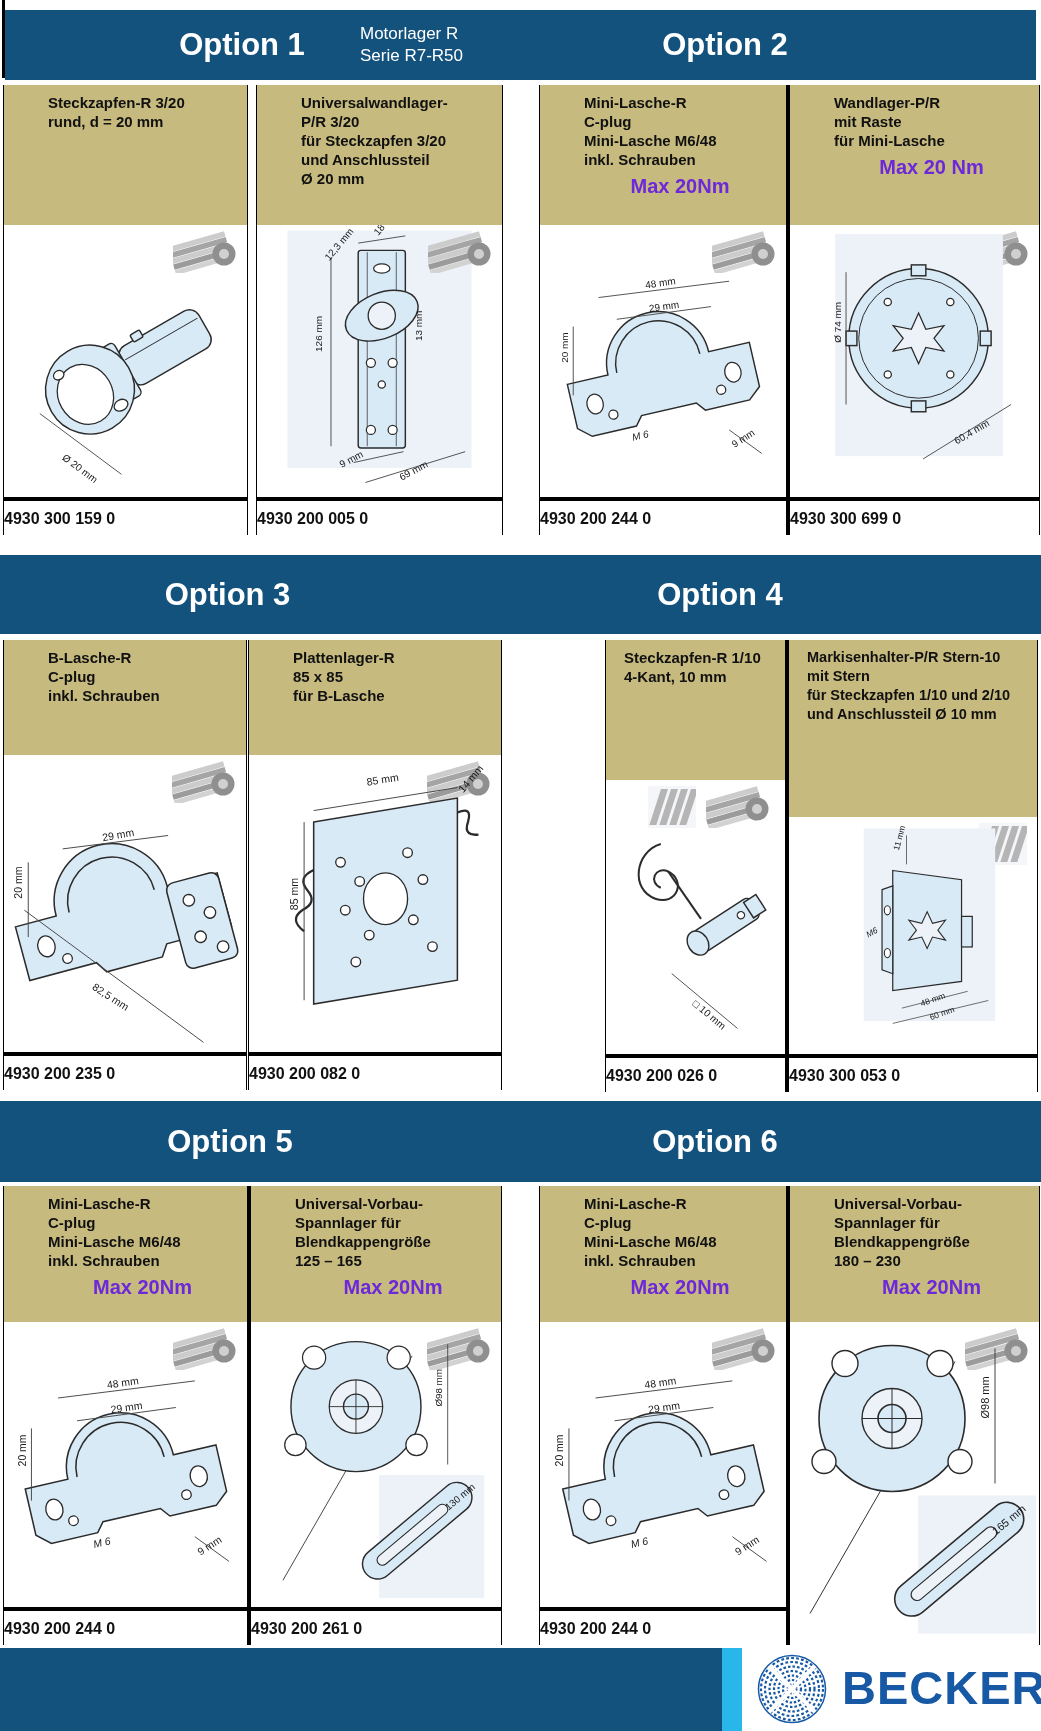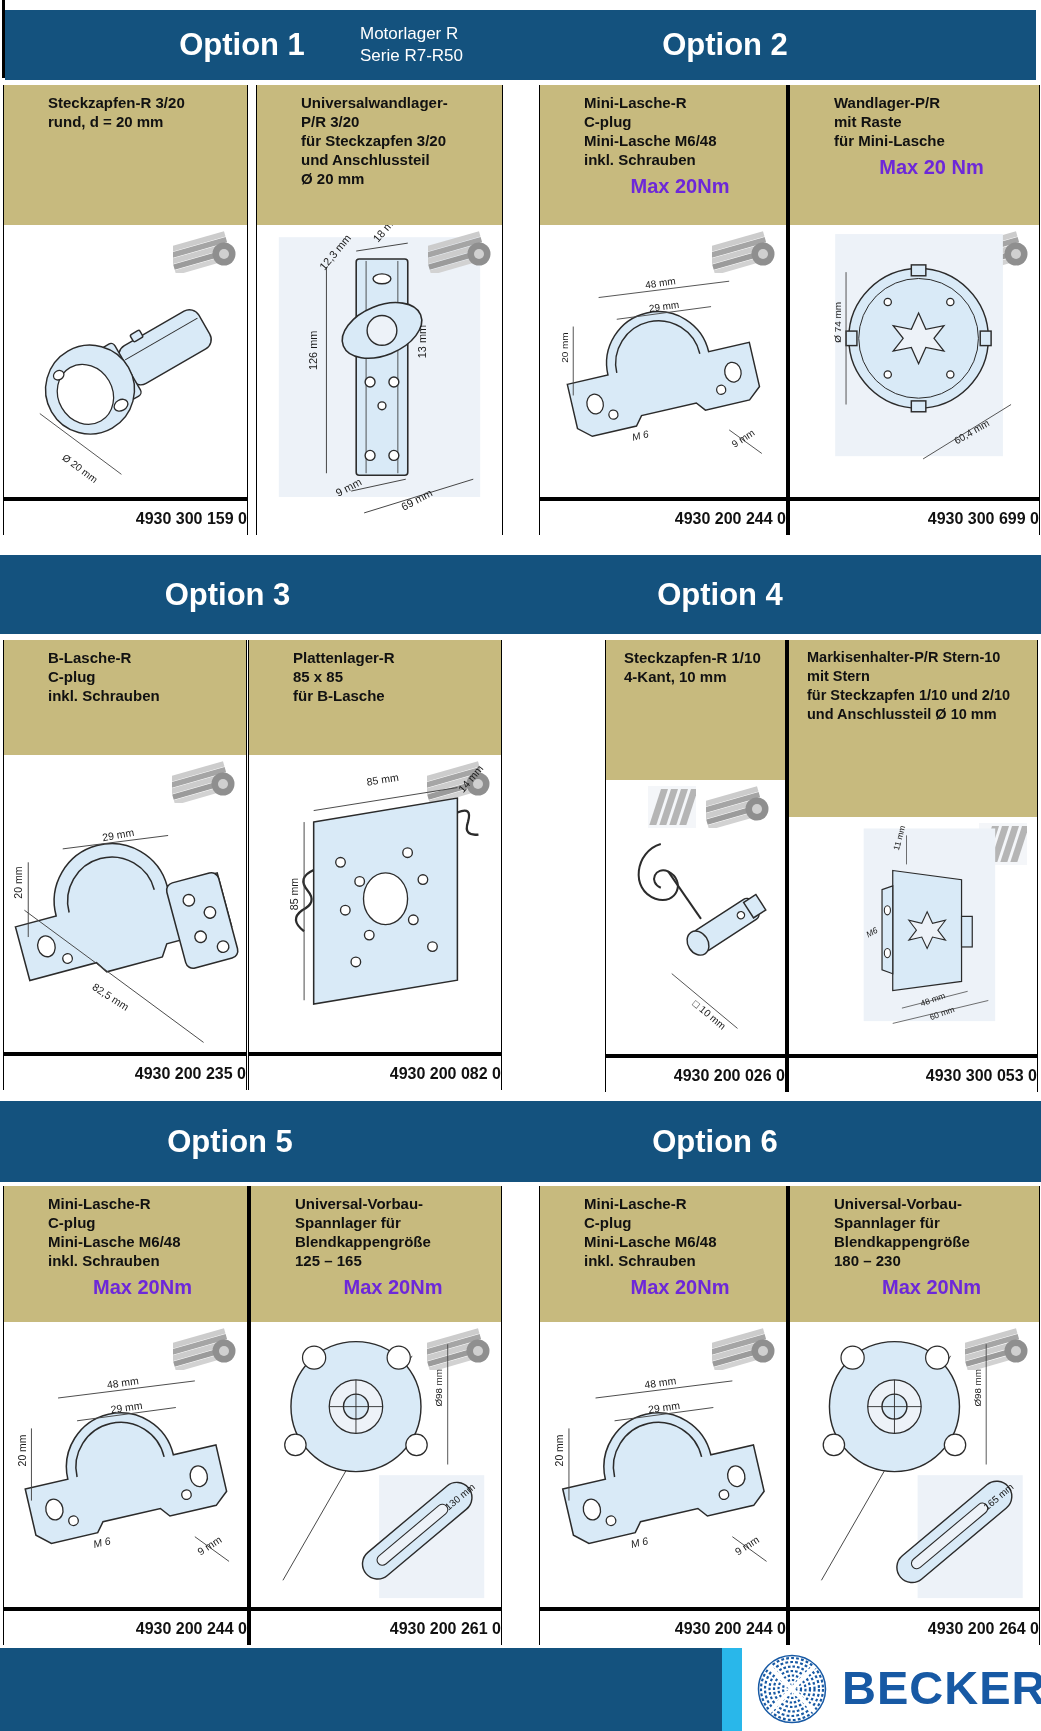--- a/index.html
+++ b/index.html
@@ -15,21 +15,21 @@
   .thickL{border-left:3px solid #000}
   .desc{background:#C7BA7E;display:flex;flex-direction:column;
         padding:8px 10px 8px 44px}
   .desc.pad-sm{padding-left:18px}
   .title{font-weight:bold;font-size:15px;line-height:19px;white-space:pre-line}
   .title.fs14{font-size:14.5px}
   .maxlbl{color:#6d28d9;font-weight:bold;font-size:20px;text-align:center;margin-top:6px}
   .draw{position:relative;flex:1;background:#fff;overflow:hidden}
   .draw > svg.main{position:absolute;left:0;top:0;width:100%;height:100%}
   .pn{height:38px;border-top:4px solid #000;font-weight:bold;font-size:16px;
-      text-align:right;padding-top:9px;background:#fff}
+      text-align:left;padding-top:9px;background:#fff}
   .tube{position:absolute;top:6px;right:8px}
   .tube.inline{right:auto}
   .hatch{position:absolute;top:6px}
   svg text{font-family:"Liberation Sans",sans-serif}
   .dim{font-size:11px;fill:#1a1a1a}
   .dim.it{font-style:italic}
   .dimline{stroke:#444;stroke-width:1;fill:none}
   .part{fill:#D9EAF7;stroke:#2b2b2b;stroke-width:1.6}
   .panel{fill:#EDF2F8}
   .hole{fill:#fff;stroke:#2b2b2b;stroke-width:1.4}
@@ -127,20 +127,21 @@
             <rect x="-2" y="6" width="58" height="5.5" fill="#cccccc"></rect>
             <rect x="-2" y="12" width="58" height="5.5" fill="#a5a5a5"></rect>
             <rect x="-2" y="18" width="58" height="5.5" fill="#cccccc"></rect>
             <rect x="-2" y="24" width="58" height="5.5" fill="#9b9b9b"></rect>
             <rect x="-2" y="30" width="58" height="5" fill="#d2d2d2"></rect>
           </g>
         <circle cx="51" cy="23" r="11.5" fill="#8f8f8f"></circle>
           <circle cx="51" cy="23" r="5" fill="#d0d0d0"></circle>
       </svg>
     </div>
+    <div class="pn">4930 200 005 0</div>
   </div>
 
   <div class="cell" style="left:539px;top:85px;width:248px;height:450px">
     <div class="desc" style="height:140px">
       <div class="title">Mini-Lasche-R
 C-plug
 Mini-Lasche M6/48
 inkl. Schrauben</div>
       <div class="maxlbl">Max 20Nm</div>
     </div>
@@ -556,21 +557,20 @@
         <line x1="72" y1="95" x2="132" y2="95" stroke="#2b2b2b" stroke-width="1"></line>
         <g transform="rotate(-40 170 235)">
           <rect class="part" x="90" y="218" width="158" height="34" rx="17"></rect>
           <rect x="108" y="229" width="108" height="12" rx="6" fill="#EDF2F8" stroke="#2b2b2b" stroke-width="1.2"></rect>
         </g>
         <line class="dimline" x1="205" y1="25" x2="205" y2="160"></line>
         <text class="dim" x="199" y="95" transform="rotate(-90 199 95)">Ø98 mm</text>
         <text class="dim" x="206" y="212" transform="rotate(-40 206 212)">165 mm</text>
       </svg>
     </div>
-    <div class="pn">4930 200 264 0</div>
   </div>
 
   <div class="f-bar"></div>
   <div class="f-cyan"></div>
   <svg class="globe" width="74" height="74" viewBox="0 0 74 74">
     <circle cx="37" cy="37" r="34" fill="#fff"></circle>
     <g fill="none" stroke="#1759A4">
       <circle cx="37" cy="37" r="4.5" stroke-width="2" stroke-dasharray="2 1.6"></circle>
       <circle cx="37" cy="37" r="9" stroke-width="2.2" stroke-dasharray="2.4 1.8"></circle>
       <circle cx="37" cy="37" r="13.5" stroke-width="2.2" stroke-dasharray="2.4 1.8"></circle>

